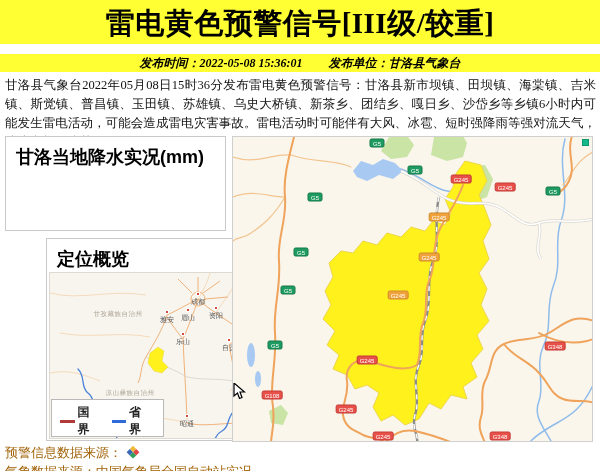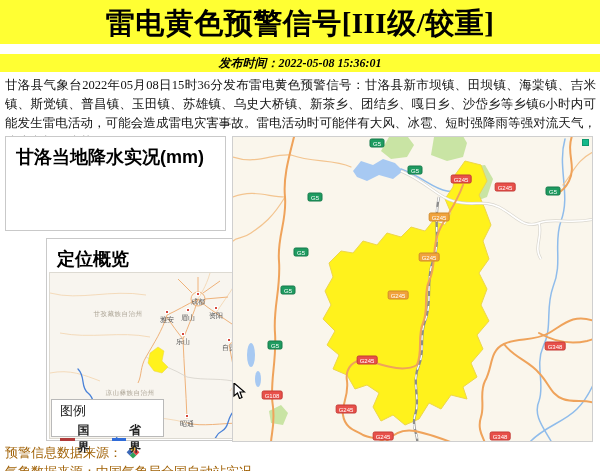--- a/index.html
+++ b/index.html
@@ -75,20 +75,21 @@
 </style>
 </head>
 <body>
 
 <div class="band title-band">
   <span class="page-title">雷电黄色预警信号[III级/较重]</span>
 </div>
 <div class="band-sep"></div>
 <div class="band pub-band">
   <span>发布时间：2022-05-08 15:36:01</span>
+  <span>发布单位：甘洛县气象台</span>
 </div>
 
 <div class="content">
 
   <div class="summary">甘洛县气象台2022年05月08日15时36分发布雷电黄色预警信号：甘洛县新市坝镇、田坝镇、海棠镇、吉米镇、斯觉镇、普昌镇、玉田镇、苏雄镇、乌史大桥镇、新茶乡、团结乡、嘎日乡、沙岱乡等乡镇6小时内可能发生雷电活动，可能会造成雷电灾害事故。雷电活动时可能伴有大风、冰雹、短时强降雨等强对流天气，请注意加强防范。</div>
 
   <div class="panel precip-panel">
     <div class="panel-title">甘洛当地降水实况(mm)</div>
   </div>
 
@@ -147,21 +148,20 @@
           <div class="city-dot" style="left: 137px; top: 143px;"></div>
           <div class="city-label" style="left: 137px; top: 147px;">昭通</div>
           <div class="city-dot" style="left: 192px; top: 145px;"></div>
           <div class="city-label" style="left: 192px; top: 149px;">毕节</div>
           <div class="district-label" style="left: 68px; top: 41px;">甘孜藏族自治州</div>
           <div class="district-label" style="left: 80px; top: 120px;">凉山彝族自治州</div>
         </div>
     </div>
 
     <div class="legend">
-      <div class="legend-title">图例</div>
       <div class="legend-row">
         <span class="legend-line" style="background:#B03A3A"></span>
         <span class="legend-label">国界</span>
         <span class="legend-line" style="background:#2F6BD8"></span>
         <span class="legend-label">省界</span>
       </div>
     </div>
   </div>
 
   <div class="main-map">

